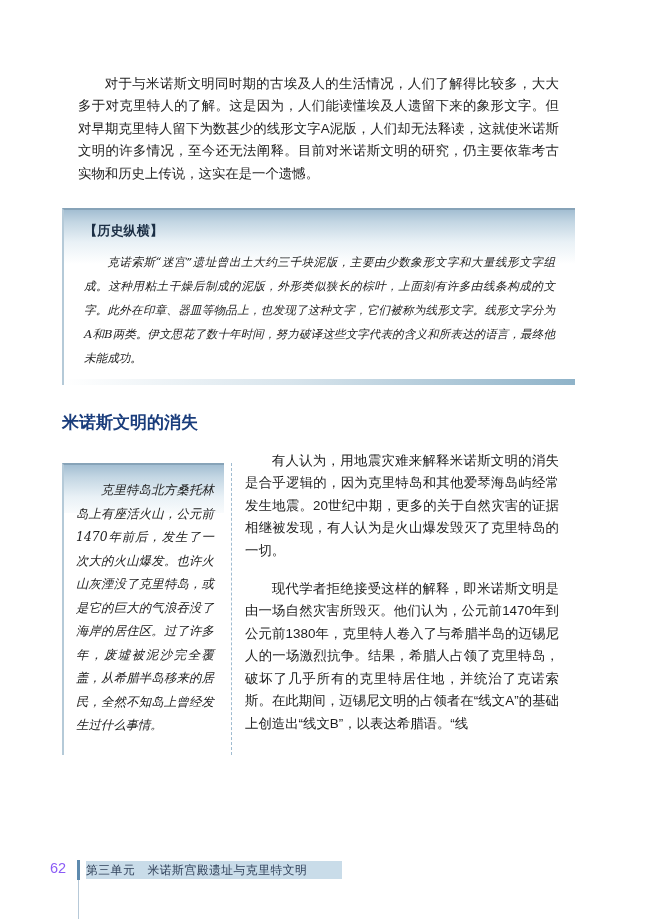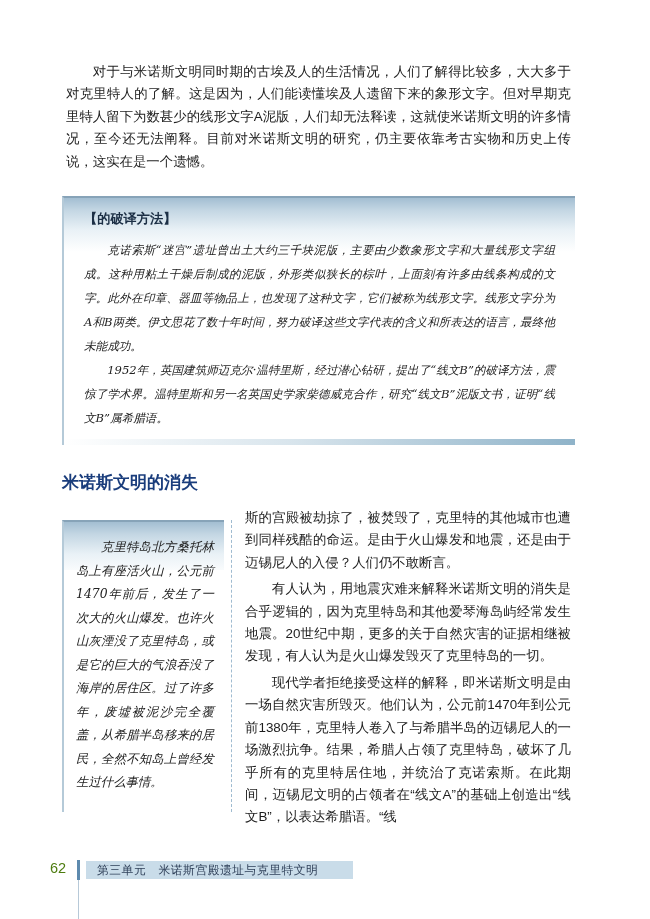--- a/index.html
+++ b/index.html
@@ -15,21 +15,21 @@
     position:absolute;
     left:62px;top:0;
     width:513px;
     padding-top:57px;
   }
   p.body-text{
     font-size:13.4px;
     line-height:22.4px;
     color:#1d1d1d;
     text-align:justify;
-    margin:4px;
+    margin:16px;
   }
   .indent{text-indent:2em;}
 
   
   .feature-box{
     position:relative;
     border-top:2px solid #87a3b8;
     border-left:2px solid #b5cad8;
     background-color:#ffffff;
     background-image:linear-gradient(180deg,#a3bed2 0px,#c3d6e3 12px,#e9f1f6 32px,#ffffff 54px);
@@ -97,73 +97,70 @@
     font-size:12.4px;
     line-height:23.5px;
   }
   .beside-float{margin-top:13px !important;}
 
   
   .page-num{
     position:absolute;
     left:50px;top:860px;
     font-size:14.5px;
-    color:#4d7c0f;
+    color:#8b5cf6;
   }
   .footer-accent{
     position:absolute;
     left:77px;top:860px;
     width:3px;height:20px;
     background:#5e8aae;
   }
   .footer-bar{
     position:absolute;
     left:86px;top:861px;
     width:256px;height:18px;
     background:#c9dce9;
     font-size:11.8px;
     line-height:18px;
     color:#30415a;
-    padding-left:11px;
     letter-spacing:0.5px;
   }
   .footer-vline{
     position:absolute;
     left:78px;top:880px;
     width:1px;height:39px;
     background:#b7c9d8;
   }
 </style>
 </head>
 <body>
 
 <div>
   <main class="content">
 
     <p class="body-text indent">对于与米诺斯文明同时期的古埃及人的生活情况，人们了解得比较多，大大多于对克里特人的了解。这是因为，人们能读懂埃及人遗留下来的象形文字。但对早期克里特人留下为数甚少的线形文字A泥版，人们却无法释读，这就使米诺斯文明的许多情况，至今还无法阐释。目前对米诺斯文明的研究，仍主要依靠考古实物和历史上传说，这实在是一个遗憾。</p>
 
     <section class="feature-box history-box">
-      <h3 class="box-title">【的破译方法】</h3>
+      <h3 class="box-title">【历史纵横】</h3>
       <p class="kai indent">克诺索斯“迷宫”遗址曾出土大约三千块泥版，主要由少数象形文字和大量线形文字组成。这种用粘土干燥后制成的泥版，外形类似狭长的棕叶，上面刻有许多由线条构成的文字。此外在印章、器皿等物品上，也发现了这种文字，它们被称为线形文字。线形文字分为A和B两类。伊文思花了数十年时间，努力破译这些文字代表的含义和所表达的语言，最终他未能成功。</p>
-      <p class="kai indent">1952年，英国建筑师迈克尔·温特里斯，经过潜心钻研，提出了“线文B”的破译方法，震惊了学术界。温特里斯和另一名英国史学家柴德威克合作，研究“线文B”泥版文书，证明“线文B”属希腊语。</p>
       <div class="box-bottom-bar"></div>
     </section>
 
 
     <h2 class="section-heading">米诺斯文明的消失</h2>
 
 
     <div class="wrap-area">
       <div class="aside-wrap">
         <aside class="feature-box recall-box">
           <p class="kai indent">克里特岛北方桑托林岛上有座活火山，公元前1470年前后，发生了一次大的火山爆发。也许火山灰湮没了克里特岛，或是它的巨大的气浪吞没了海岸的居住区。过了许多年，废墟被泥沙完全覆盖，从希腊半岛移来的居民，全然不知岛上曾经发生过什么事情。</p>
 
         </aside>
       </div>
-      <p class="body-text beside-float">斯的宫殿被劫掠了，被焚毁了，克里特的其他城市也遭到同样残酷的命运。是由于火山爆发和地震，还是由于迈锡尼人的入侵？人们仍不敢断言。</p>
       <p class="body-text indent">有人认为，用地震灾难来解释米诺斯文明的消失是合乎逻辑的，因为克里特岛和其他爱琴海岛屿经常发生地震。20世纪中期，更多的关于自然灾害的证据相继被发现，有人认为是火山爆发毁灭了克里特岛的一切。</p>
       <p class="body-text indent">现代学者拒绝接受这样的解释，即米诺斯文明是由一场自然灾害所毁灭。他们认为，公元前1470年到公元前1380年，克里特人卷入了与希腊半岛的迈锡尼人的一场激烈抗争。结果，希腊人占领了克里特岛，破坏了几乎所有的克里特居住地，并统治了克诺索斯。在此期间，迈锡尼文明的占领者在“线文A”的基础上创造出“线文B”，以表达希腊语。“线</p>
     </div>
 
   </main>
 
   <footer>
     <span class="page-num">62</span>
     <span class="footer-accent"></span>
     <span class="footer-bar">第三单元　米诺斯宫殿遗址与克里特文明</span>

